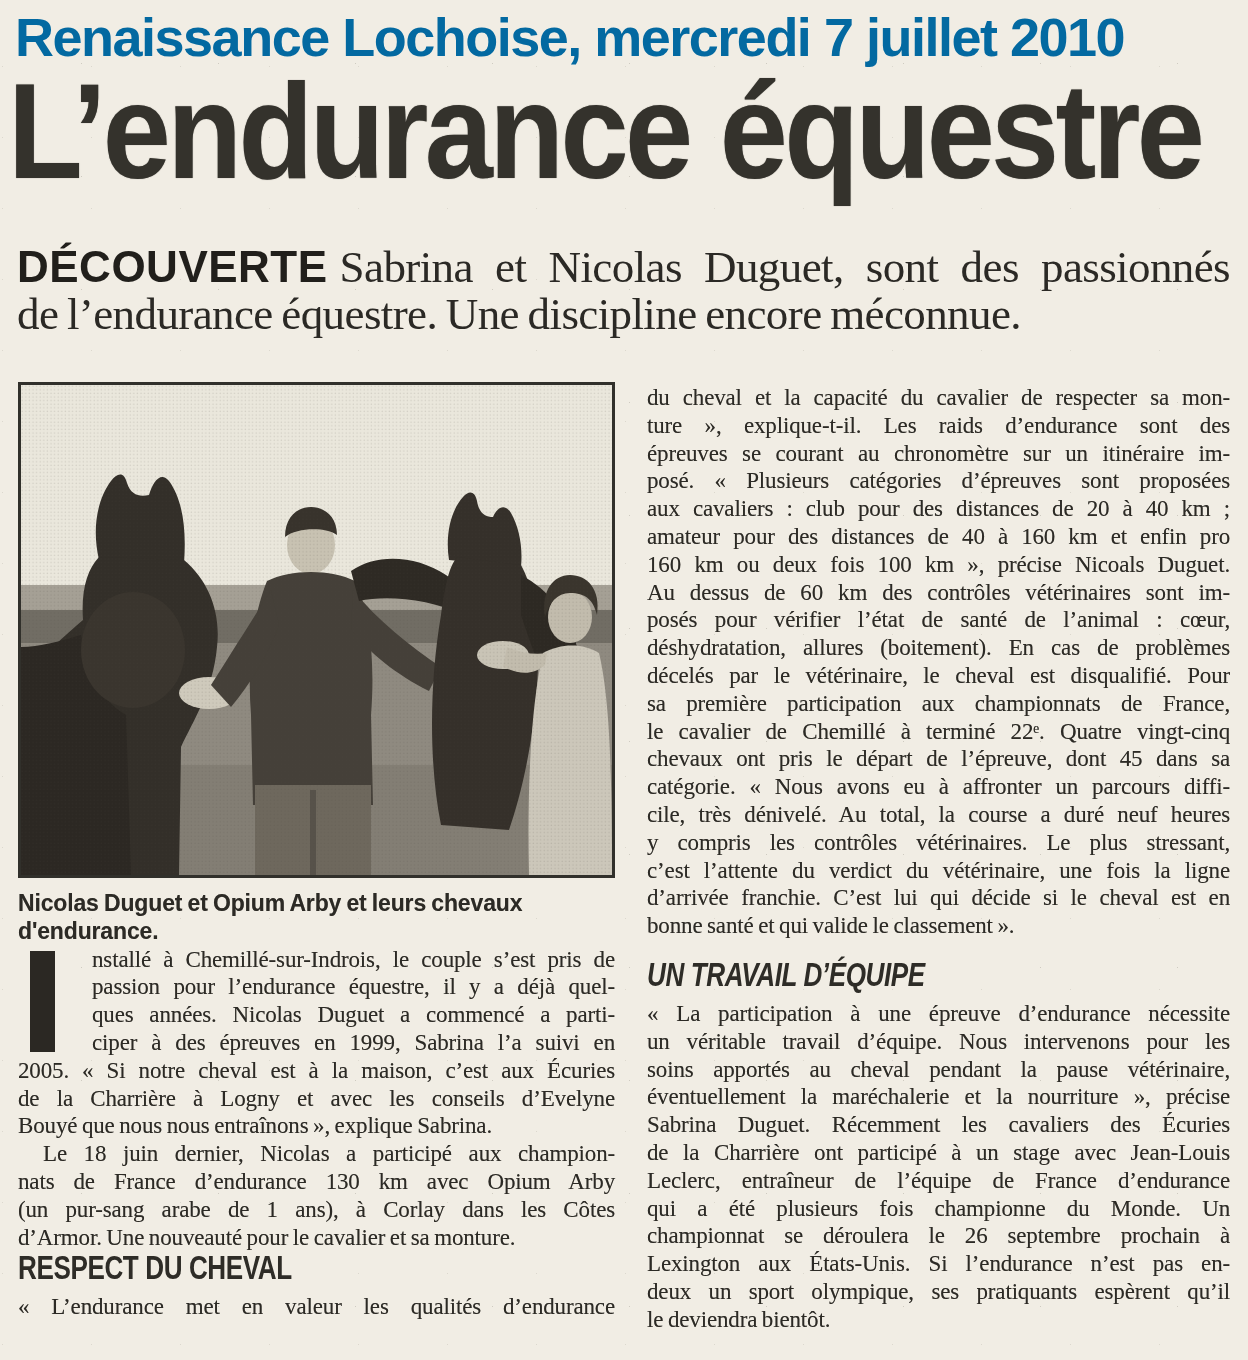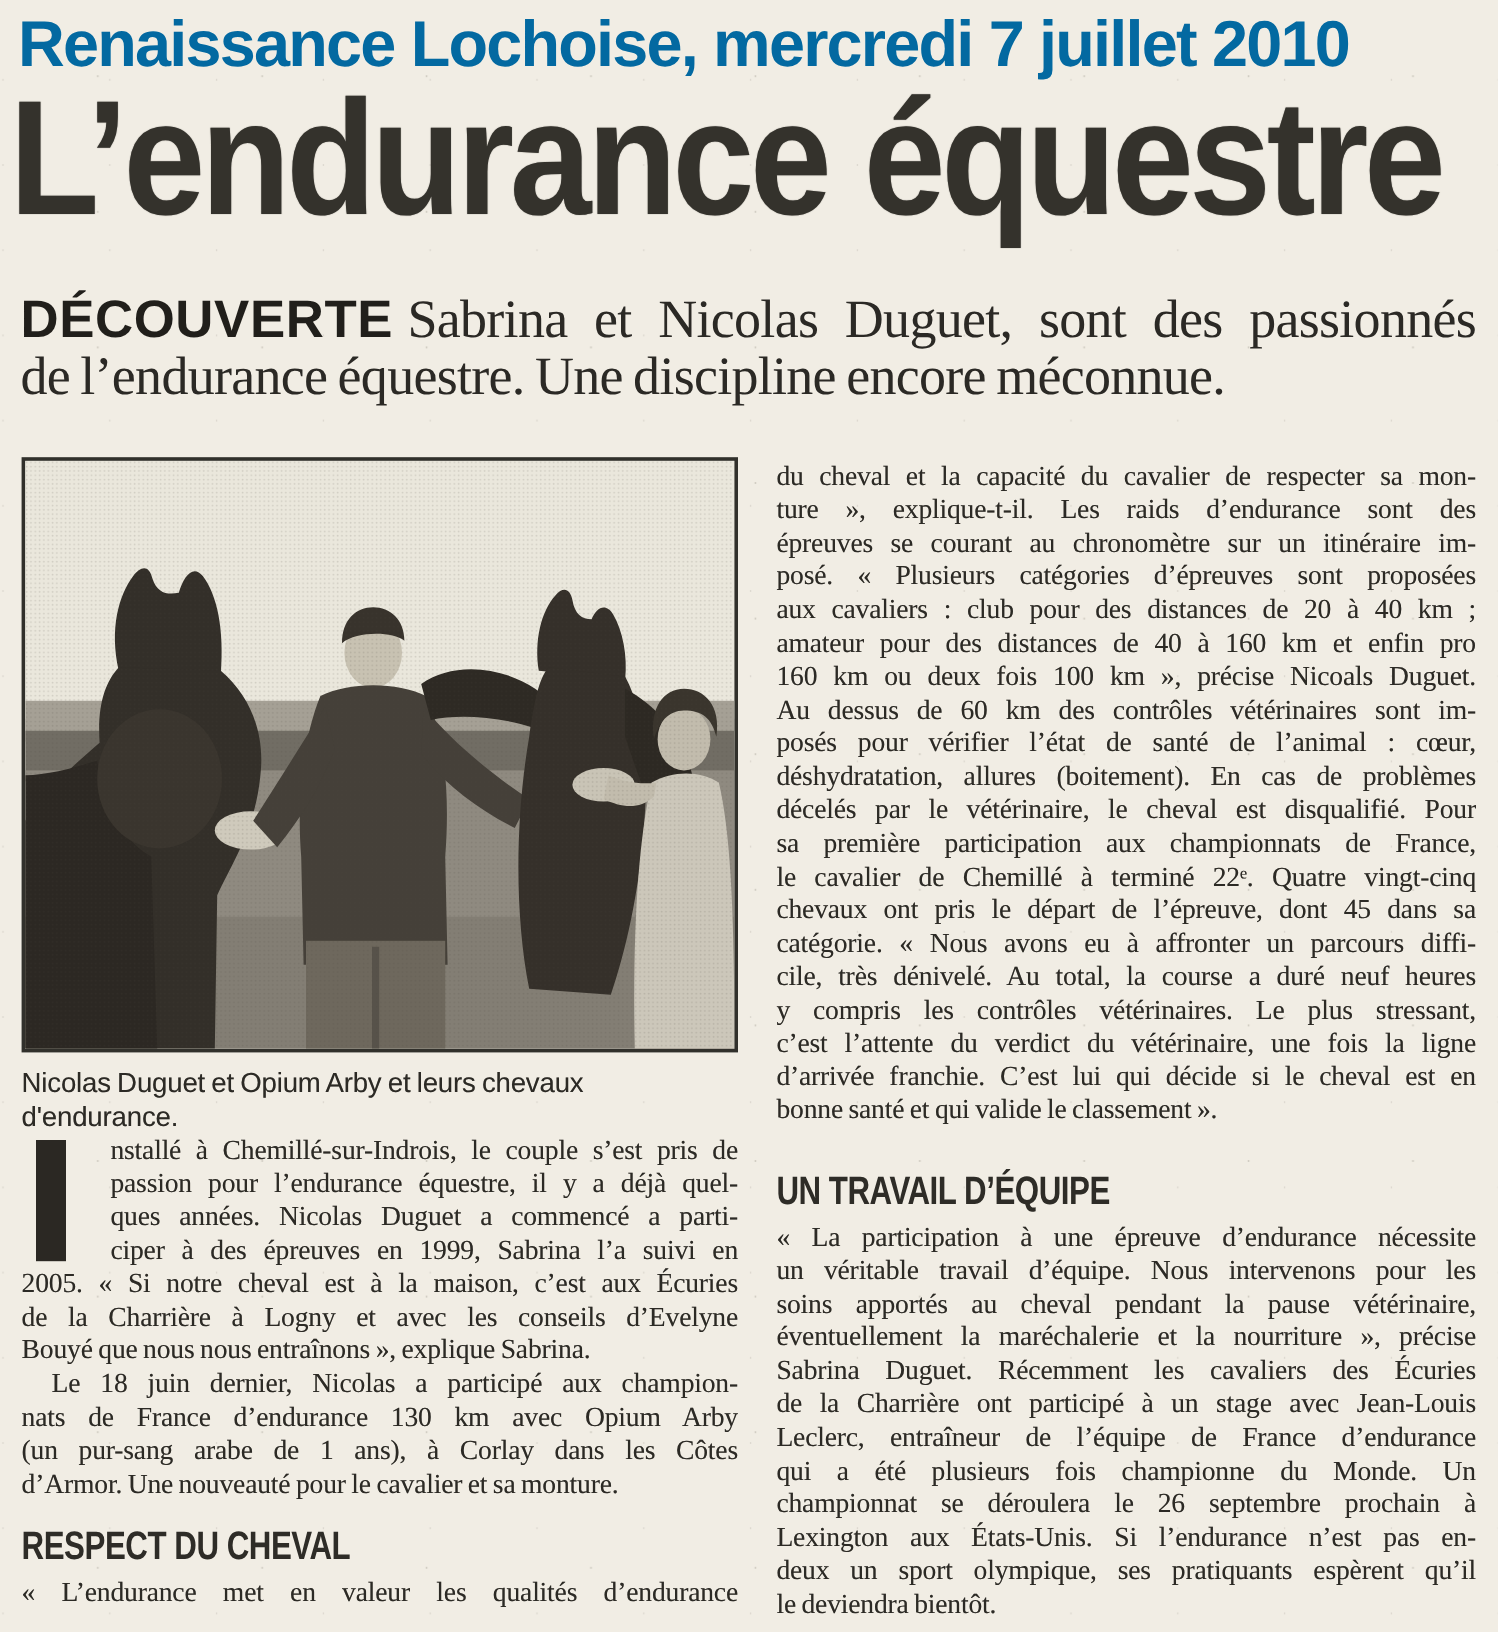--- a/index.html
+++ b/index.html
@@ -46,36 +46,36 @@
   .col-right{flex:1 1 auto;min-width:0;}
   
   .photo-frame{
     width:591px;height:490px;border:3px solid #31302b;
     background:#e9e6db;overflow:hidden;
   }
   .photo-frame svg{display:block;}
   .caption{
     margin-top:12px;
     font-family:"Liberation Sans", sans-serif;
-    font-weight:400;font-size:27px;line-height:35px;
+    font-weight:700;font-size:27px;line-height:35px;
     color:#1d1c19;letter-spacing:-.3px;
   }
   
   .para{font-size:23px;line-height:27.8px;color:#2c2a25;
         letter-spacing:-.15px;word-spacing:-1px;
         text-shadow:0 0 .5px rgba(44,42,37,.4);}
   .tline{text-align:justify;text-align-last:justify;}
   .para.end .tline:last-child{text-align-last:left;}
   .para.indent .tline:first-child{text-indent:25px;}
   .p1{}
   .dropcap{
     float:left;width:25px;height:101px;background:#2b2823;
     margin:5px 37px 0 12px;font-size:0;color:transparent;overflow:hidden;
   }
-  .section-head{margin-top:21px;margin-bottom:6px;height:36px;}
+  .section-head{margin-bottom:6px;height:36px;}
   .section-head span{
     display:inline-block;
     font-family:"Liberation Sans", sans-serif;
     font-weight:700;font-size:33px;line-height:1.05;
     letter-spacing:-.5px;color:#2e2c27;white-space:nowrap;
     transform:scaleX(.79);transform-origin:0 0;
   }
   .rc-top{margin-top:2px;}
 </style>
 </head>
@@ -206,21 +206,21 @@
         <div class="tline">le cavalier de Chemillé à terminé 22ᵉ. Quatre vingt-cinq</div>
         <div class="tline">chevaux ont pris le départ de l’épreuve, dont 45 dans sa</div>
         <div class="tline">catégorie. « Nous avons eu à affronter un parcours diffi-</div>
         <div class="tline">cile, très dénivelé. Au total, la course a duré neuf heures</div>
         <div class="tline">y compris les contrôles vétérinaires. Le plus stressant,</div>
         <div class="tline">c’est l’attente du verdict du vétérinaire, une fois la ligne</div>
         <div class="tline">d’arrivée franchie. C’est lui qui décide si le cheval est en</div>
         <div class="tline">bonne santé et qui valide le classement ».</div>
       </div>
 
-    <div class="section-head" style="margin-top:36px;">
+    <div class="section-head" style="margin-top:18px;font-style:italic;">
       <span>UN TRAVAIL D’ÉQUIPE</span>
     </div>
 
     <div class="para end">
         <div class="tline">« La participation à une épreuve d’endurance nécessite</div>
         <div class="tline">un véritable travail d’équipe. Nous intervenons pour les</div>
         <div class="tline">soins apportés au cheval pendant la pause vétérinaire,</div>
         <div class="tline">éventuellement la maréchalerie et la nourriture », précise</div>
         <div class="tline">Sabrina Duguet. Récemment les cavaliers des Écuries</div>
         <div class="tline">de la Charrière ont participé à un stage avec Jean-Louis</div>

